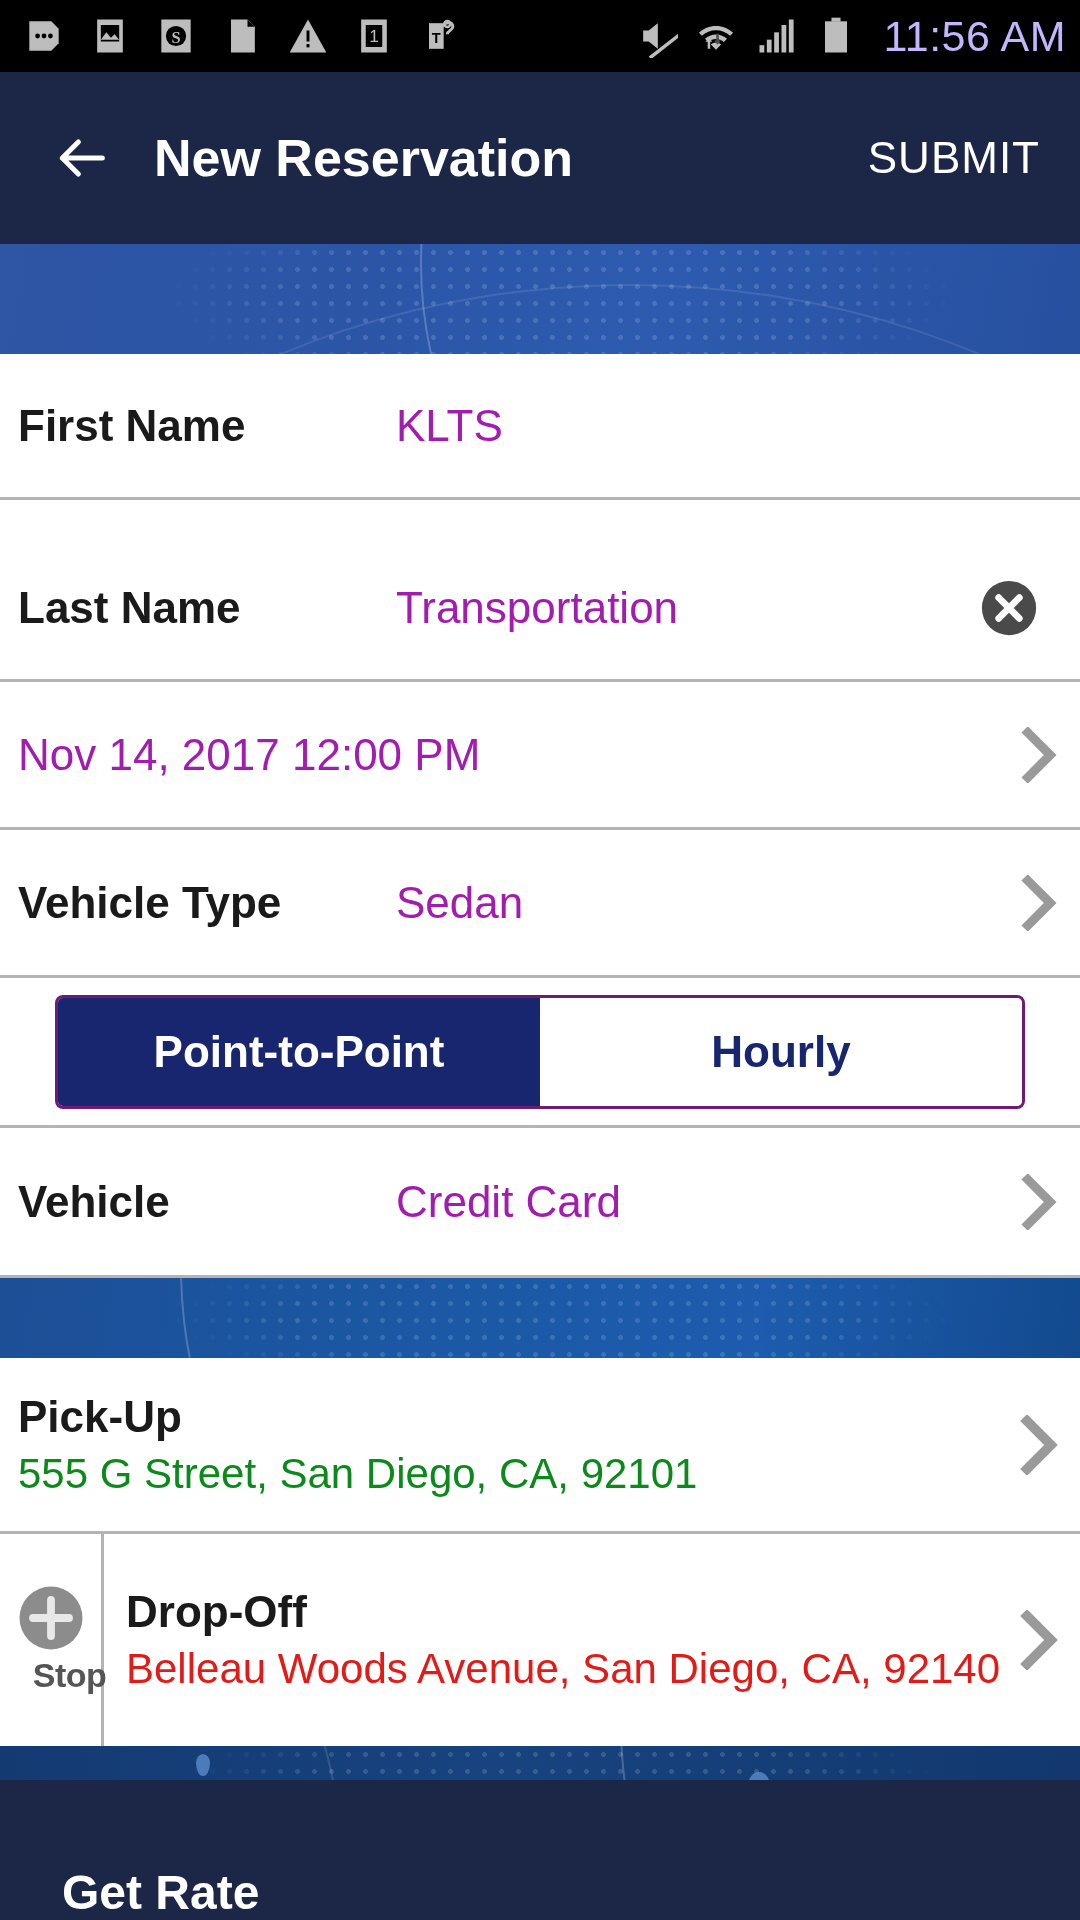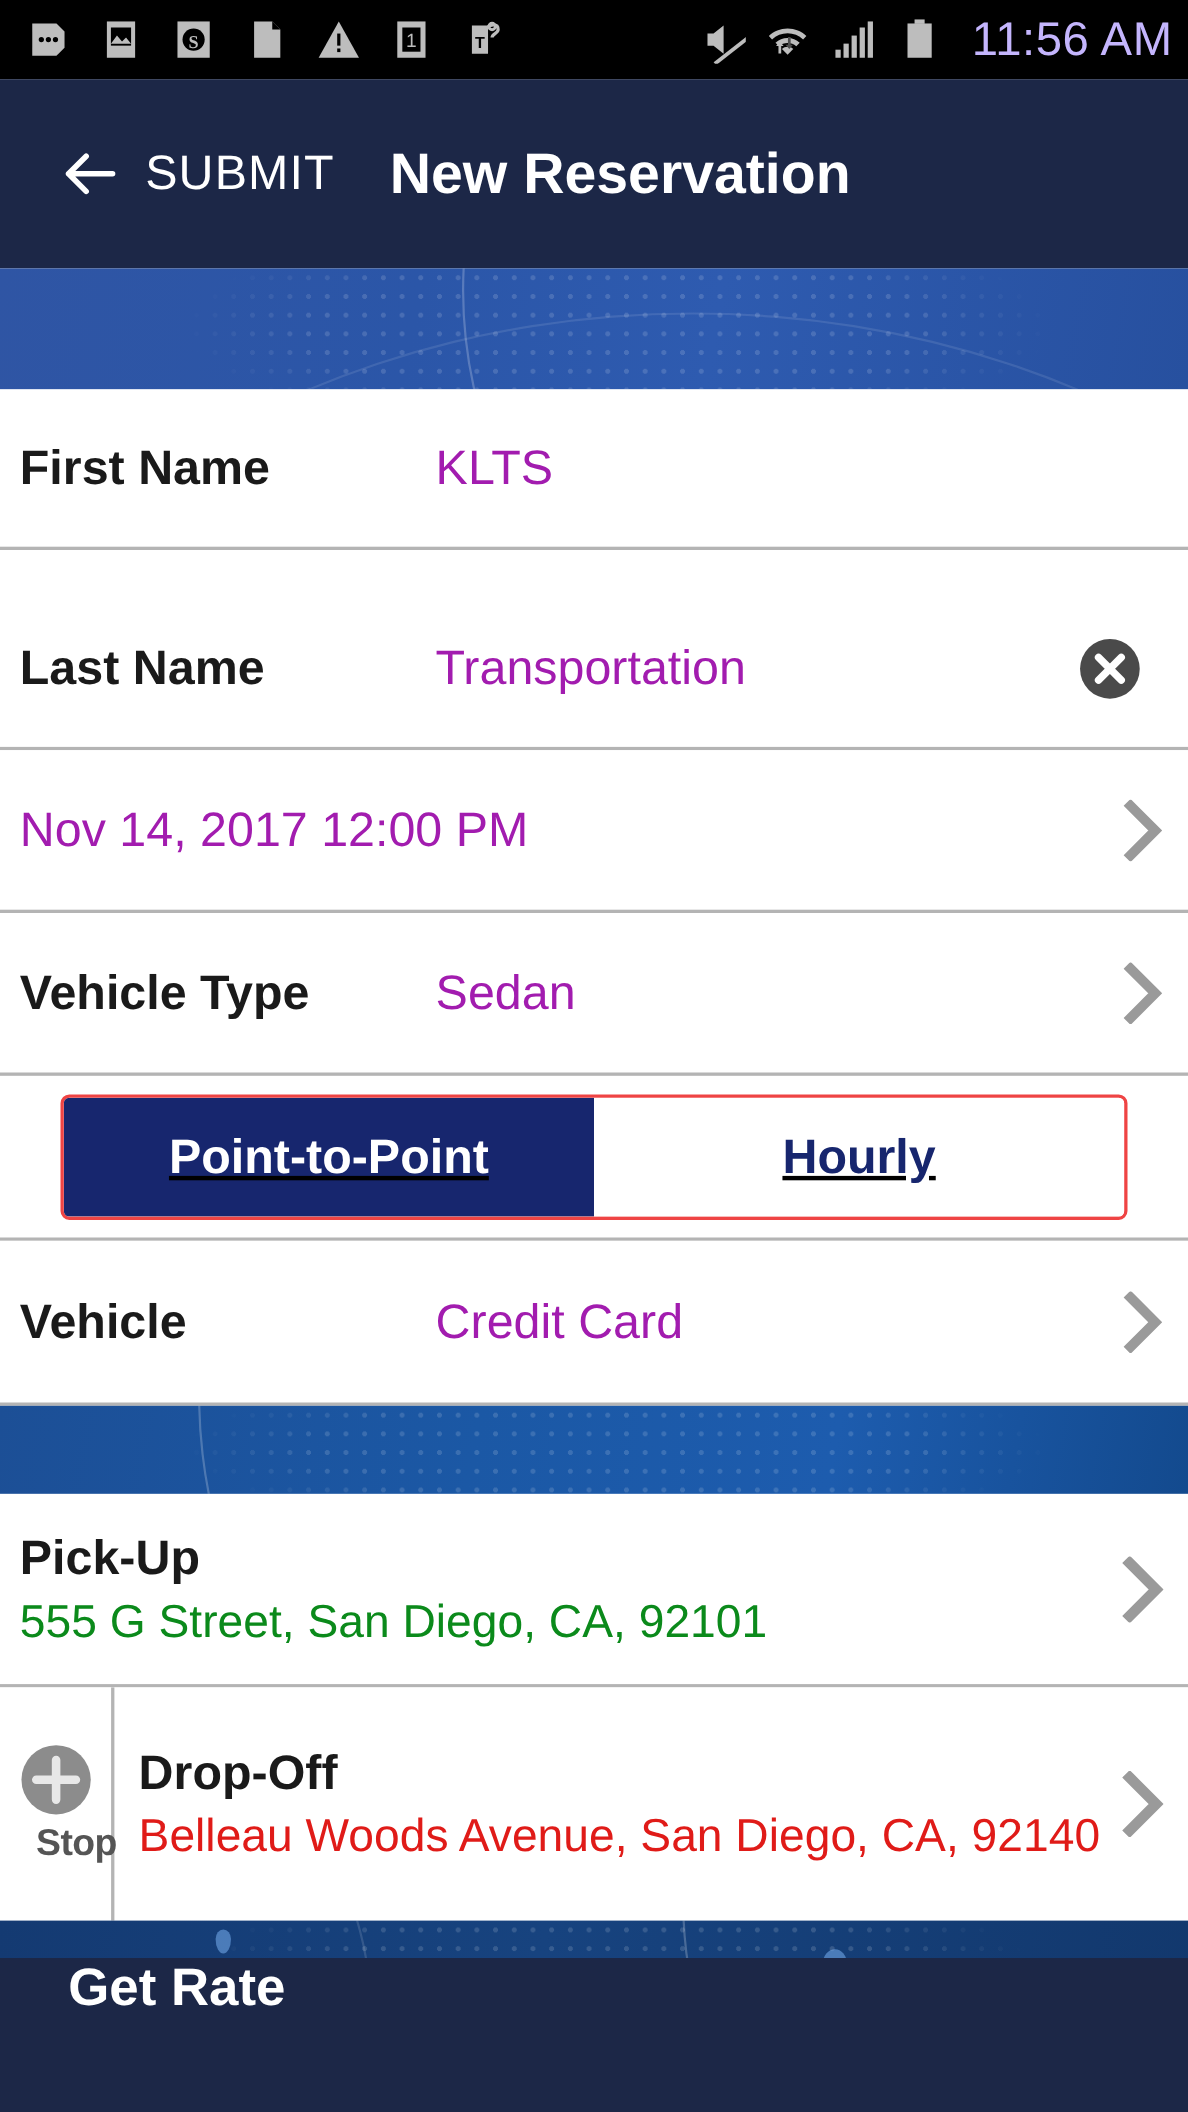--- a/index.html
+++ b/index.html
@@ -150,24 +150,23 @@
     display:flex;
     align-items:center;
     justify-content:center;
     border-bottom:3px solid #b4b4b4;
     padding:0 55px;
   }
   #segmented {
     display:flex;
     width:100%;
     height:114px;
-    border:3px solid #ef4444;
+    border:3px solid #701a75;
     border-radius:8px;
     overflow:hidden;
-    text-decoration:underline;
   }
   .seg {
     flex:1;
     display:flex;
     align-items:center;
     justify-content:center;
     font-size:44px;
     font-weight:bold;
   }
   .seg.active { background:#17266e; color:#ffffff; }
@@ -248,21 +247,21 @@
   }
 
   
   #get-rate-bar {
     position:absolute;
     left:0; bottom:0;
     width:1080px;
     height:140px;
     background:#1c2747;
     display:flex;
-    align-items:flex-start;
+    align-items:flex-end;
     padding-left:62px;
   }
   #get-rate-label {
     color:#ffffff;
     font-size:48px;
     font-weight:bold;
   }
 </style>
 </head>
 <body>
@@ -332,22 +331,22 @@
     <div id="clock">11:56 AM</div>
   </div>
 </div>
 
 <div id="app-bar">
   <div id="back-btn">
     <svg width="64" height="64" viewBox="0 0 24 24">
       <path d="M20 12H5M11 6l-6 6 6 6" stroke="#ffffff" stroke-width="1.9" fill="none" stroke-linecap="round" stroke-linejoin="round"></path>
     </svg>
   </div>
+  <div id="app-title">New Reservation</div>
   <div id="submit-btn">SUBMIT</div>
-  <div id="app-title">New Reservation</div>
 </div>
 
 <div id="banner-top" class="banner">
   <div class="dots"></div>
   <div class="swoosh s1"></div>
   <div class="swoosh s2"></div>
 </div>
 
 <div id="row-first" class="row">
   <div class="row-label lbl-col">First Name</div>

